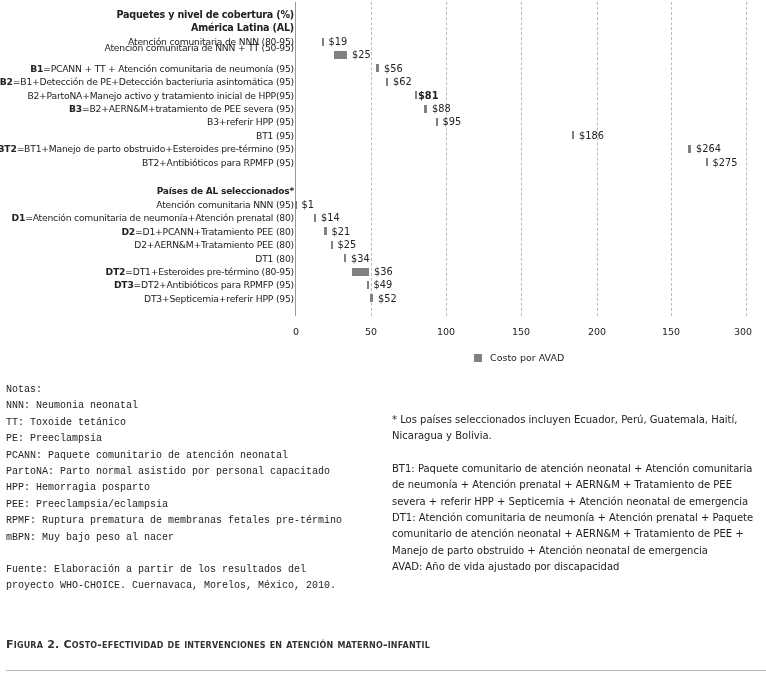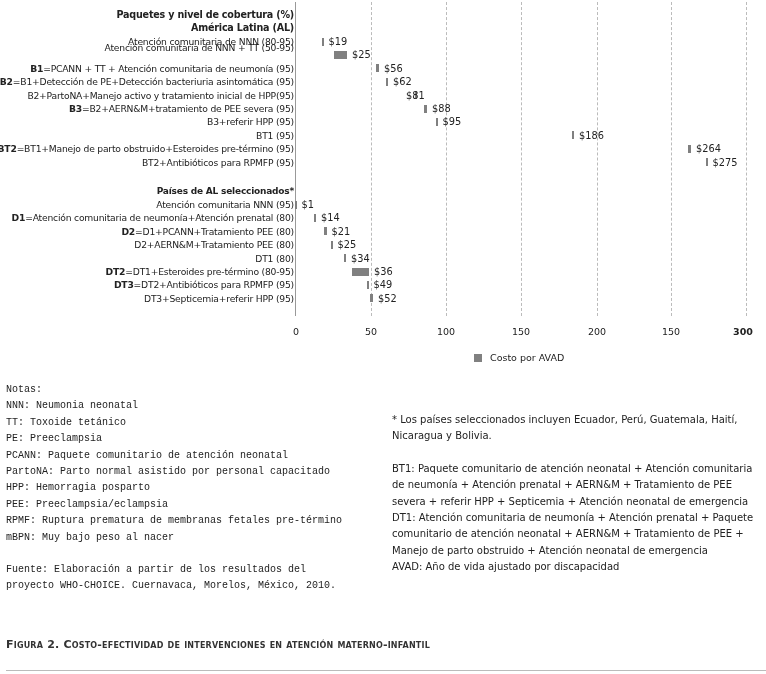--- a/index.html
+++ b/index.html
@@ -35,38 +35,38 @@
 <div class="grid" style="left:597px;"></div>
 <div class="grid" style="left:671px;"></div>
 <div class="grid" style="left:746px;"></div>
 
 <div class="tick" style="left:296px;">0</div>
 <div class="tick" style="left:371px;">50</div>
 <div class="tick" style="left:446px;">100</div>
 <div class="tick" style="left:521px;">150</div>
 <div class="tick" style="left:597px;">200</div>
 <div class="tick" style="left:671px;">150</div>
-<div class="tick" style="left:743px;font-weight:bold;">300</div>
+<div class="tick" style="left:743px;">300</div>
 
 <div id="rows">
     <div class="lbl" style="top: 35px;"><span>Atención comunitaria de NNN (80-95)</span></div>
     <div class="bar" style="top: 37.5px; left: 321.5px; width: 2px; background: rgb(128, 128, 128);"></div>
     <div class="val" style="top: 35px; left: 328.5px;">$19</div>
     <div class="lbl" style="top: 41px;"><span>Atención comunitaria de NNN + TT (50-95)</span></div>
     <div class="bar" style="top: 50.9px; left: 334px; width: 13px; background: rgb(128, 128, 128);"></div>
     <div class="val" style="top: 48.4px; left: 352px;">$25</div>
     <div class="lbl" style="top: 61.8px;"><b>B1</b><span>=PCANN + TT + Atención comunitaria de neumonía (95)</span></div>
     <div class="bar" style="top: 64.3px; left: 376px; width: 3px; background: rgb(128, 128, 128);"></div>
     <div class="val" style="top: 61.8px; left: 384px;">$56</div>
     <div class="lbl" style="top: 75.2px;"><b>B2</b><span>=B1+Detección de PE+Detección bacteriuria asintomática (95)</span></div>
     <div class="bar" style="top: 77.7px; left: 386px; width: 2px; background: rgb(128, 128, 128);"></div>
     <div class="val" style="top: 75.2px; left: 393px;">$62</div>
     <div class="lbl" style="top: 88.6px;"><span>B2+PartoNA+Manejo activo y tratamiento inicial de HPP(95)</span></div>
     <div class="bar" style="top: 91.1px; left: 414.5px; width: 2px; background: rgb(128, 128, 128);"></div>
-    <div class="val" style="top: 88.6px; left: 406px;">$81</div>
+    <div class="val" style="top: 88.6px; left: 418px; font-weight: bold;">$81</div>
     <div class="lbl" style="top: 102px;"><b>B3</b><span>=B2+AERN&amp;M+tratamiento de PEE severa (95)</span></div>
     <div class="bar" style="top: 104.5px; left: 424px; width: 3px; background: rgb(128, 128, 128);"></div>
     <div class="val" style="top: 102px; left: 432px;">$88</div>
     <div class="lbl" style="top: 115.4px;"><span>B3+referir HPP (95)</span></div>
     <div class="bar" style="top: 117.9px; left: 435.5px; width: 2px; background: rgb(128, 128, 128);"></div>
     <div class="val" style="top: 115.4px; left: 442.5px;">$95</div>
     <div class="lbl" style="top: 128.8px;"><span>BT1 (95)</span></div>
     <div class="bar" style="top: 131.3px; left: 572px; width: 2px; background: rgb(128, 128, 128);"></div>
     <div class="val" style="top: 128.8px; left: 579px;">$186</div>
     <div class="lbl" style="top: 142.2px;"><b>BT2</b><span>=BT1+Manejo de parto obstruido+Esteroides pre-término (95)</span></div>

